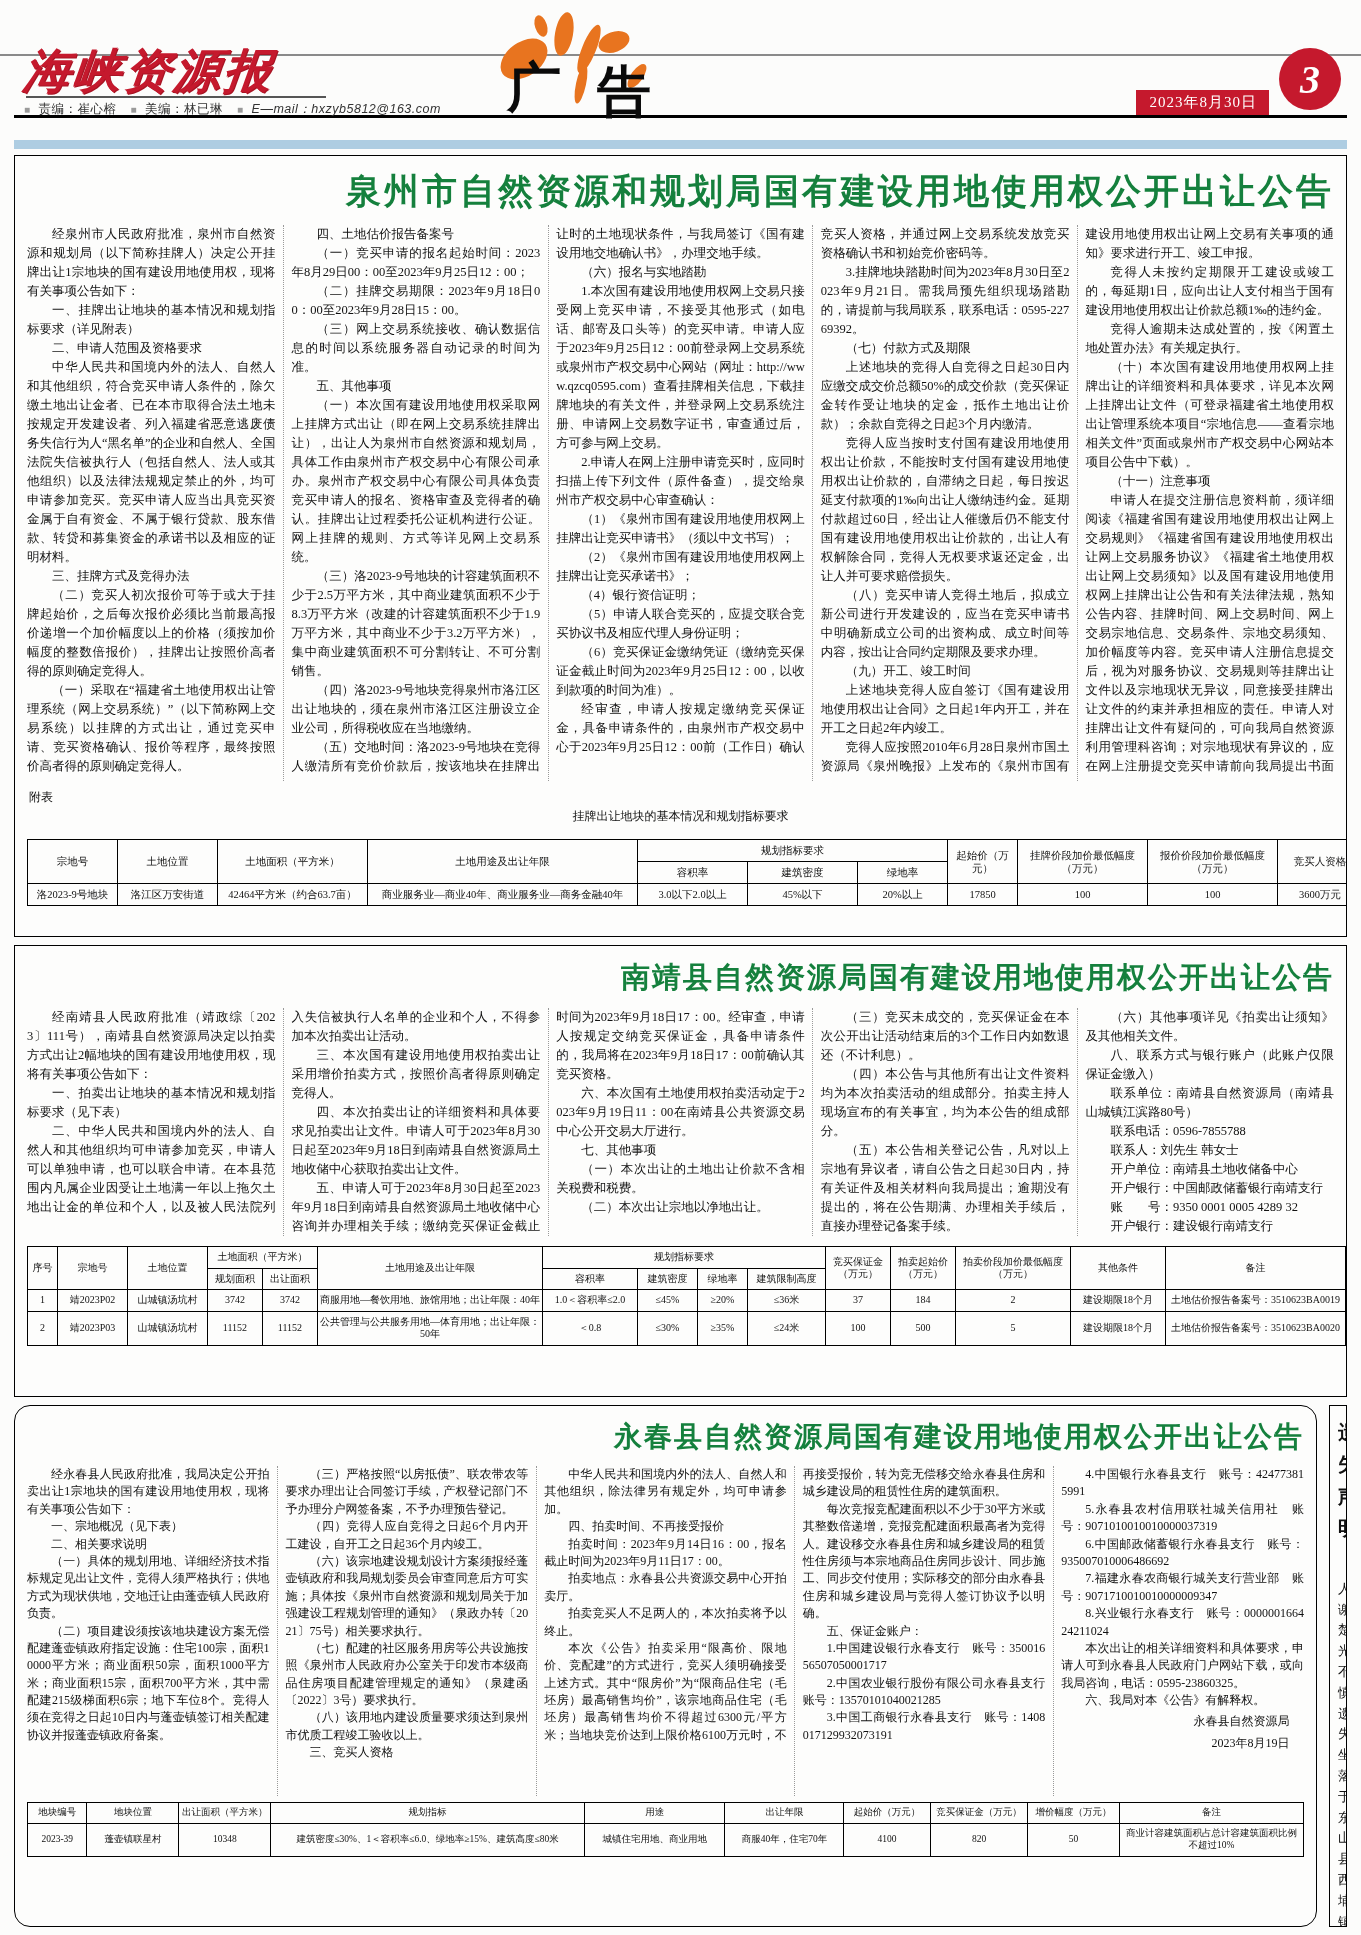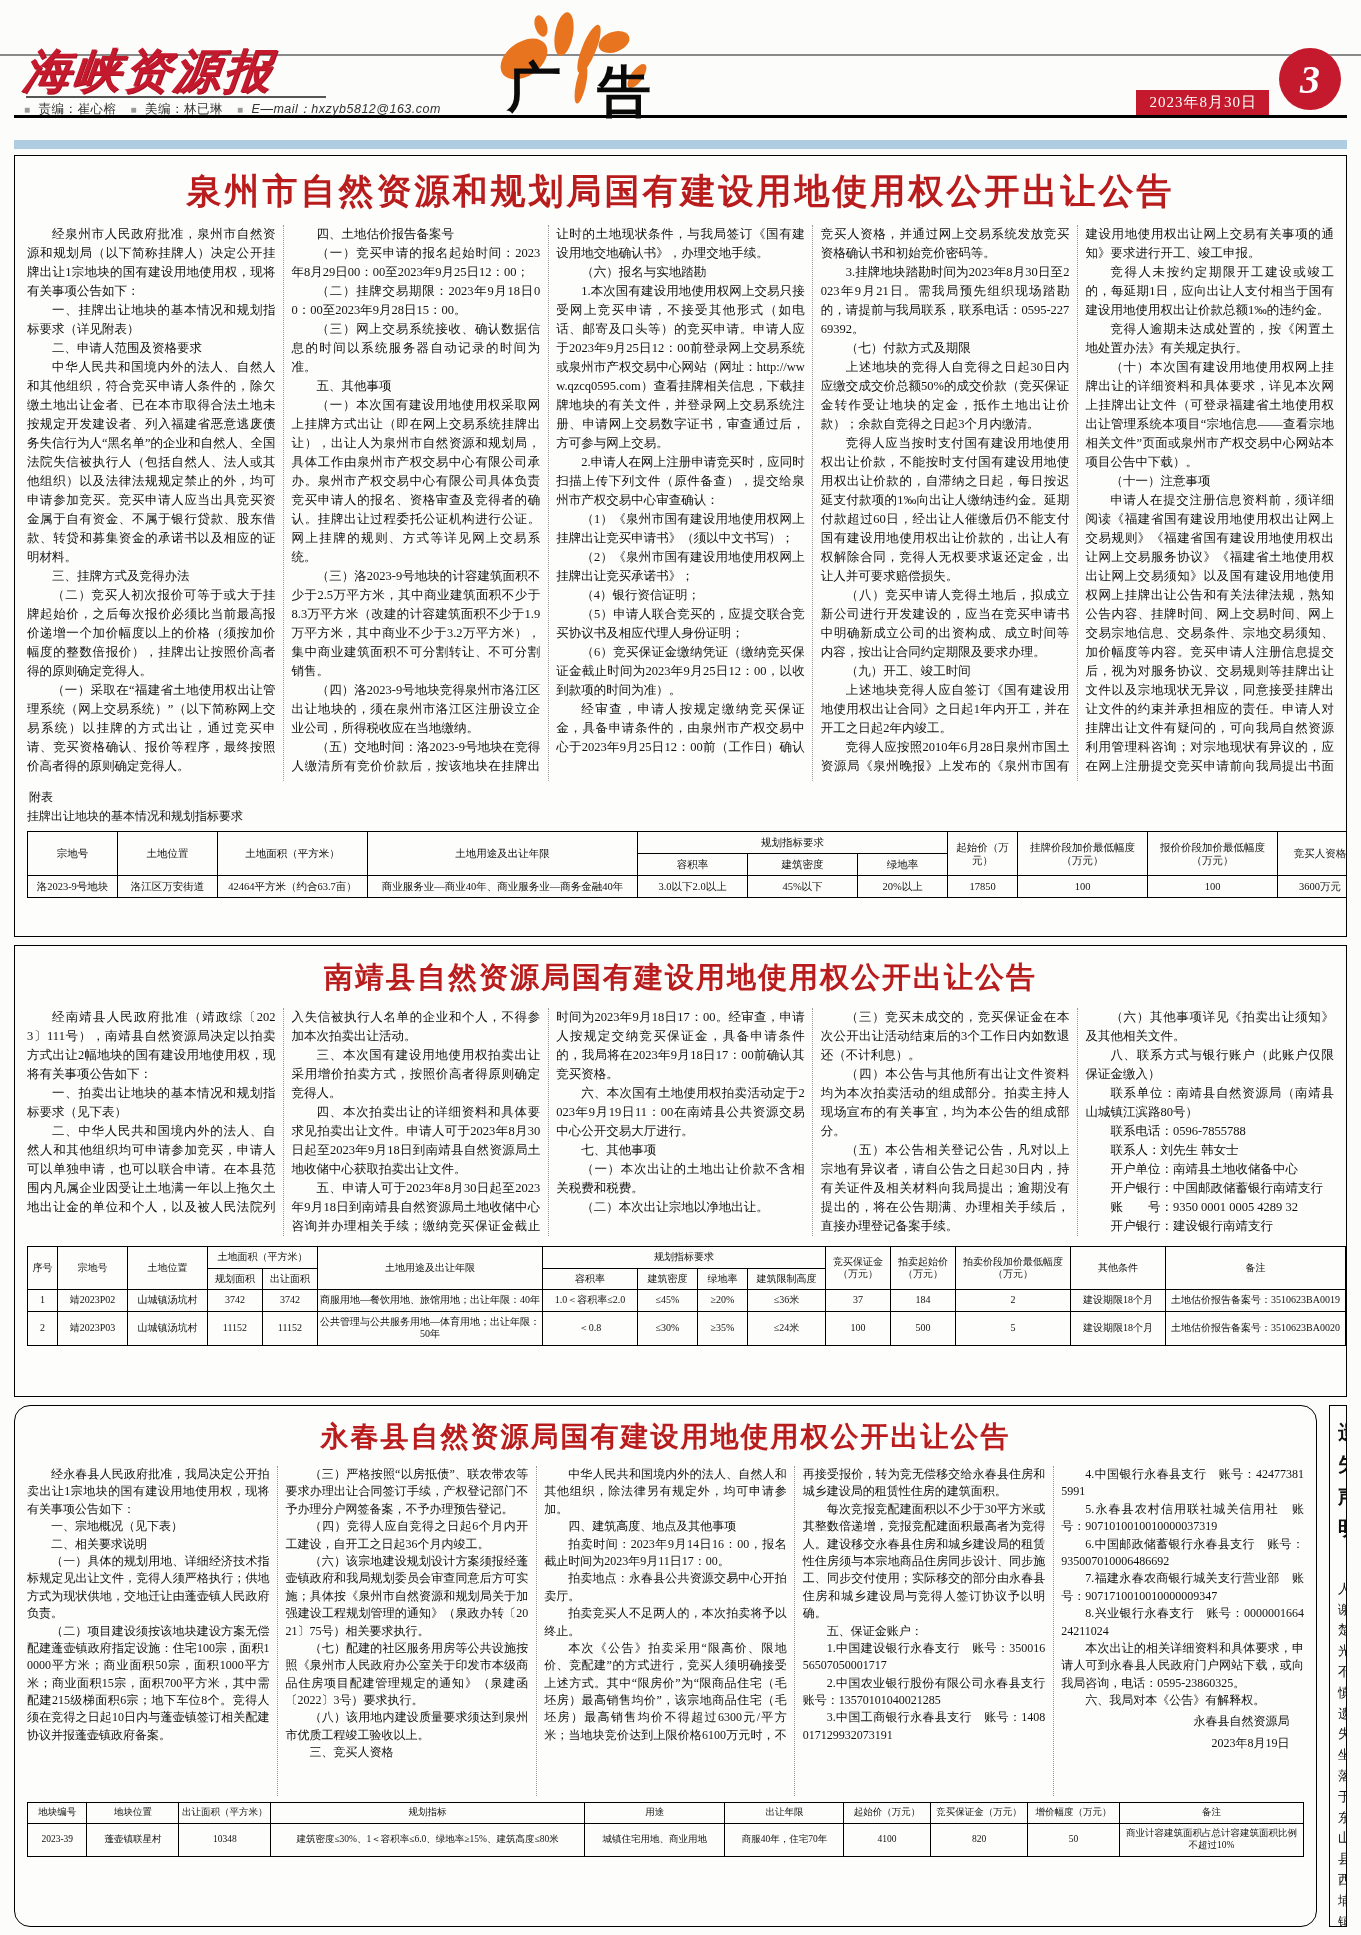--- a/index.html
+++ b/index.html
@@ -34,36 +34,36 @@
 
   .blue-bar { margin-top:22px; height:9px; background:#aecde2; }
 
   
   .sec { border:1px solid #000; background:#fdfdfc; padding:4px 12px 6px; overflow:hidden; }
   .sec1 { margin-top:6px; height:782px; }
   .sec2 { margin-top:8px; height:452px; }
   .bottom-row { margin-top:8px; height:522px; display:flex; gap:12px; }
   .sec3 { flex:1 1 auto; height:522px; margin-top:0;border-radius:16px; }
 
-  .sec-title { text-align:center; font-weight:bold; color:#b91c1c; }
+  .sec-title { text-align:right; font-weight:bold; color:#15803d; }
   .sec1 .sec-title { font-size:35px; letter-spacing:3px; margin:8px 0 10px; }
   .sec2 .sec-title { font-size:29px; letter-spacing:2px; margin:8px 0 10px; }
   .sec3 .sec-title { font-size:28px; letter-spacing:2px; margin:8px 0 10px; }
 
   .cols { column-gap:16px; column-rule:1px dotted #999; font-size:12.5px; line-height:1.52;
           text-align:justify; overflow:hidden; word-break:break-all; }
   .sec1 .cols { column-count:5; height:556px; }
   .sec2 .cols { column-count:5; height:228px; }
   .sec3 .cols { column-count:5; height:330px; font-size:12px; line-height:1.45; }
   .para { text-indent:2em; }
   .para.sig { text-indent:0; text-align:right; padding-right:1.2em; margin-top:4px; break-inside:avoid; }
 
   
   .appendix-label { font-size:12px; margin:8px 0 2px 2px; }
-  .tbl-caption { font-size:12px; margin-bottom:6px; }
+  .tbl-caption { text-align:center; font-size:12px; margin-bottom:14px; }
   table.land { width:100%; border-collapse:collapse; table-layout:fixed; text-align:center;
                font-size:10.5px; line-height:1.25; }
   table.land th, table.land td { border:1px solid #000; padding:4px 2px; font-weight:normal;
                word-break:break-all; overflow:hidden; }
   .sec2 table.land { font-size:10px; }
   .sec3 table.land { font-size:9.5px; margin-top:6px; }
   .tbl-wrap1 { margin-top:10px; }
 
   
   .lost-box { width:110px; height:522px; border:1px solid #000; background:#fdfdfc;
@@ -329,21 +329,21 @@
             <p class="para">二、相关要求说明</p>
             <p class="para">（一）具体的规划用地、详细经济技术指标规定见出让文件，竞得人须严格执行；供地方式为现状供地，交地迁让由蓬壶镇人民政府负责。</p>
             <p class="para">（二）项目建设须按该地块建设方案无偿配建蓬壶镇政府指定设施：住宅100宗，面积10000平方米；商业面积50宗，面积1000平方米；商业面积15宗，面积700平方米，其中需配建215级梯面积6宗；地下车位8个。竞得人须在竞得之日起10日内与蓬壶镇签订相关配建协议并报蓬壶镇政府备案。</p>
             <p class="para">（三）严格按照“以房抵债”、联农带农等要求办理出让合同签订手续，产权登记部门不予办理分户网签备案，不予办理预告登记。</p>
             <p class="para">（四）竞得人应自竞得之日起6个月内开工建设，自开工之日起36个月内竣工。</p>
             <p class="para">（六）该宗地建设规划设计方案须报经蓬壶镇政府和我局规划委员会审查同意后方可实施；具体按《泉州市自然资源和规划局关于加强建设工程规划管理的通知》（泉政办转〔2021〕75号）相关要求执行。</p>
             <p class="para">（七）配建的社区服务用房等公共设施按照《泉州市人民政府办公室关于印发市本级商品住房项目配建管理规定的通知》（泉建函〔2022〕3号）要求执行。</p>
             <p class="para">（八）该用地内建设质量要求须达到泉州市优质工程竣工验收以上。</p>
             <p class="para">三、竞买人资格</p>
             <p class="para">中华人民共和国境内外的法人、自然人和其他组织，除法律另有规定外，均可申请参加。</p>
-            <p class="para">四、建筑高度、地点及其他事项</p>
+            <p class="para">四、拍卖时间、不再接受报价</p>
             <p class="para">拍卖时间：2023年9月14日16：00，报名截止时间为2023年9月11日17：00。</p>
             <p class="para">拍卖地点：永春县公共资源交易中心开拍卖厅。</p>
             <p class="para">拍卖竞买人不足两人的，本次拍卖将予以终止。</p>
             <p class="para">本次《公告》拍卖采用“限高价、限地价、竞配建”的方式进行，竞买人须明确接受上述方式。其中“限房价”为“限商品住宅（毛坯房）最高销售均价”，该宗地商品住宅（毛坯房）最高销售均价不得超过6300元/平方米；当地块竞价达到上限价格6100万元时，不再接受报价，转为竞无偿移交给永春县住房和城乡建设局的租赁性住房的建筑面积。</p>
             <p class="para">每次竞报竞配建面积以不少于30平方米或其整数倍递增，竞报竞配建面积最高者为竞得人。建设移交永春县住房和城乡建设局的租赁性住房须与本宗地商品住房同步设计、同步施工、同步交付使用；实际移交的部分由永春县住房和城乡建设局与竞得人签订协议予以明确。</p>
             <p class="para">五、保证金账户：</p>
             <p class="para">1.中国建设银行永春支行　账号：35001656507050001717</p>
             <p class="para">2.中国农业银行股份有限公司永春县支行　账号：13570101040021285</p>
             <p class="para">3.中国工商银行永春县支行　账号：1408017129932073191</p>
             <p class="para">4.中国银行永春县支行　账号：424773815991</p>

